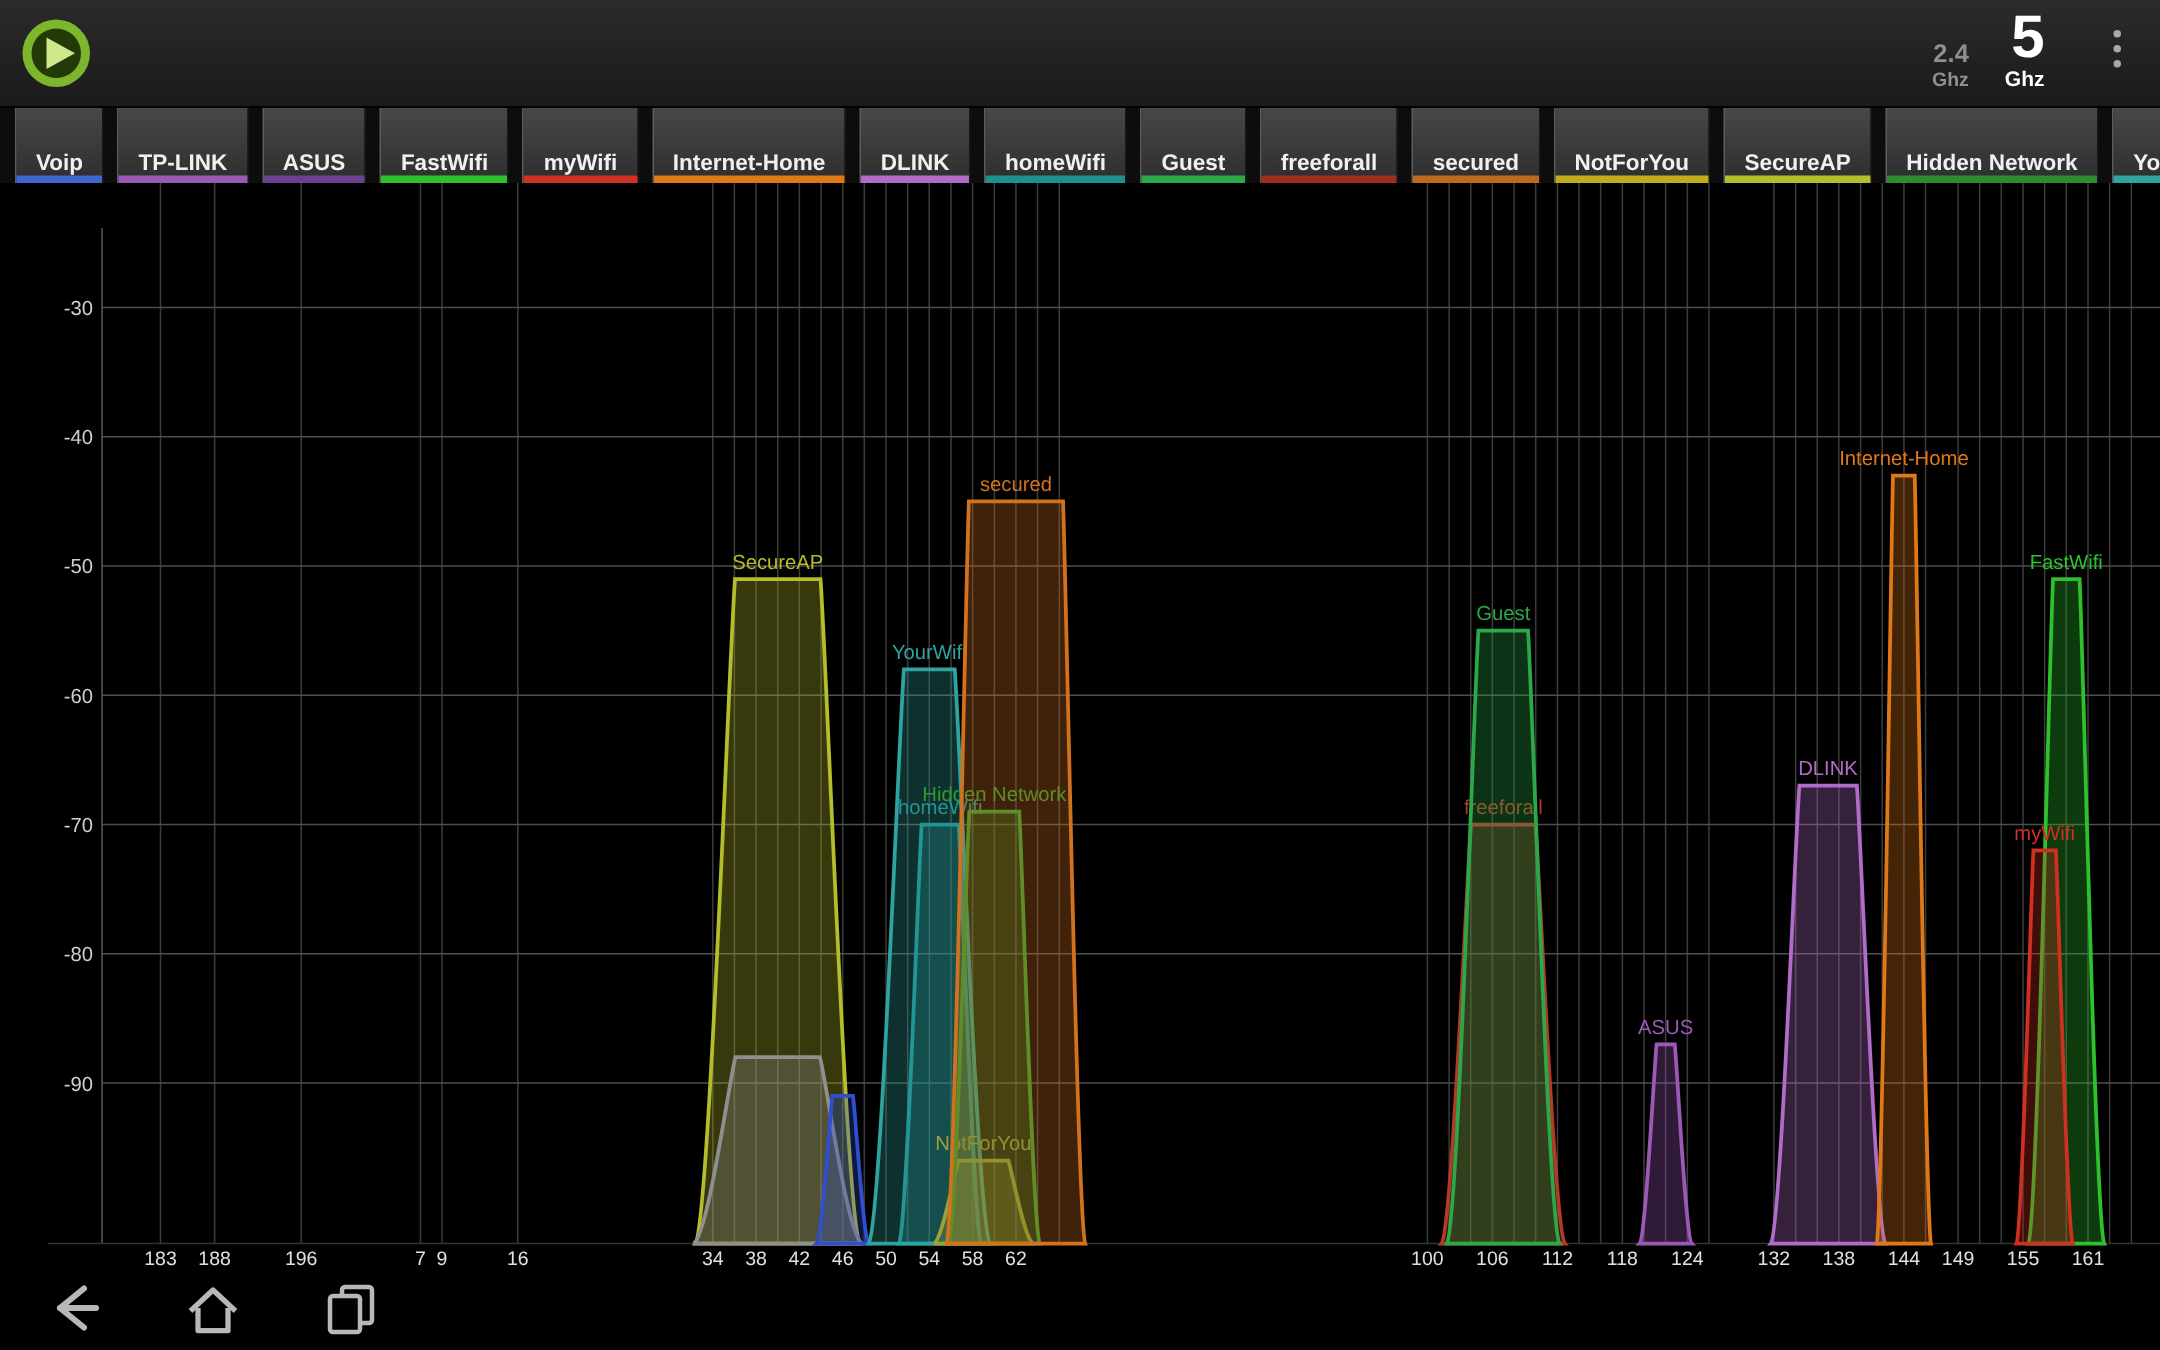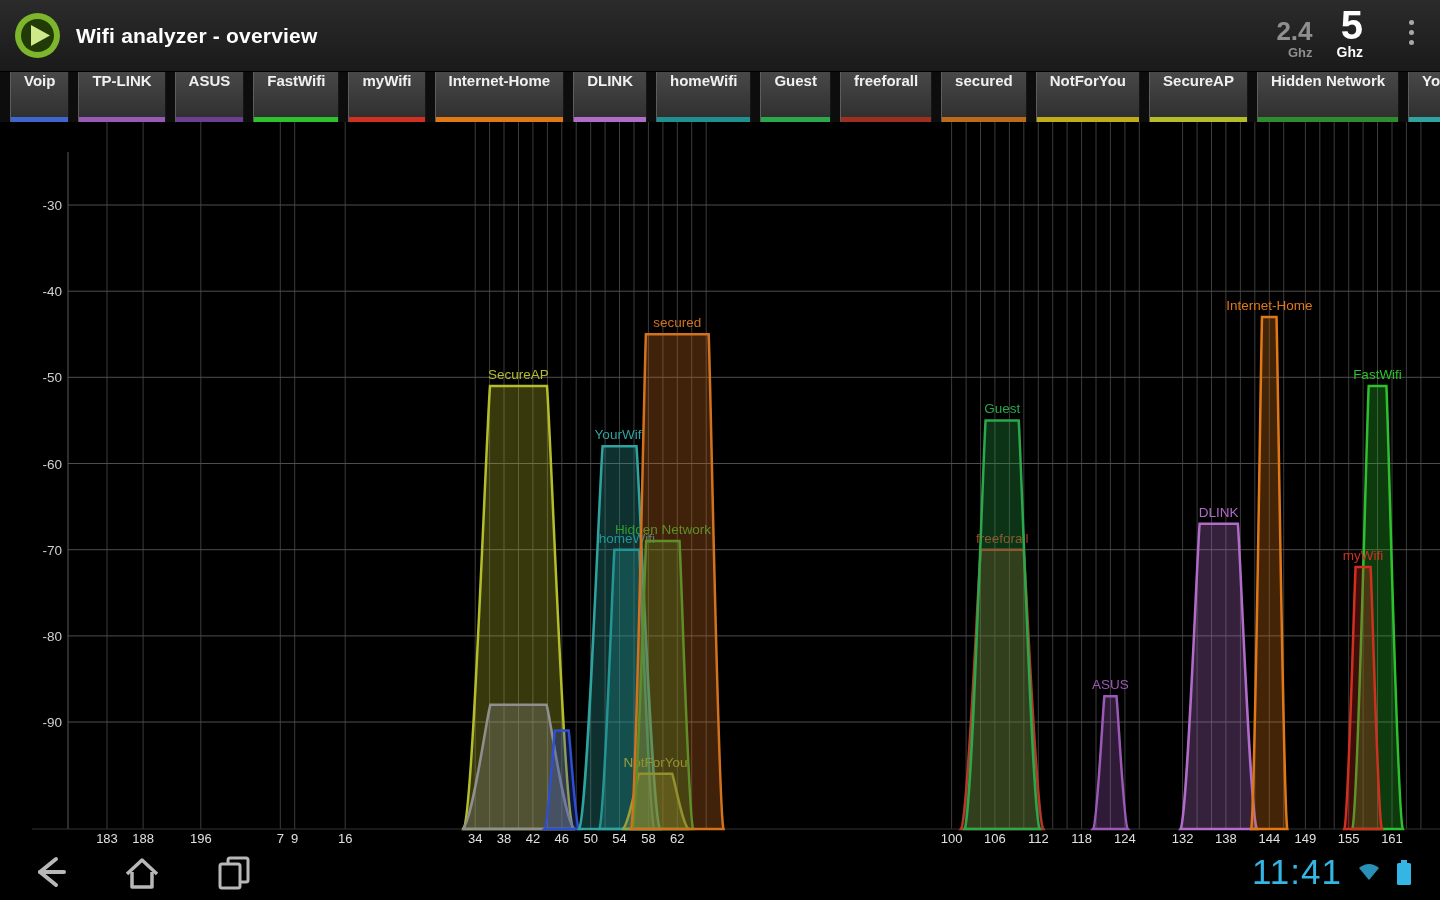--- a/index.html
+++ b/index.html
@@ -7,32 +7,32 @@
               font-family:"Liberation Sans", sans-serif; }
   .app { width:1440px; height:900px; display:flex; flex-direction:column; background:#000; }
 
   
   .action-bar { height:72px; background:linear-gradient(#2b2b2b,#1a1a1a);
                 display:flex; align-items:center; padding:0 14px; border-bottom:1px solid #000; }
   .logo { width:47px; height:47px; margin-right:15px; flex:0 0 auto; }
   .title { color:#fff; font-size:21px; font-weight:bold; letter-spacing:.2px; }
   .ab-right { margin-left:auto; display:flex; align-items:flex-end; gap:24px; padding-bottom:7px; }
   .band { display:flex; flex-direction:column; align-items:flex-end; line-height:1; cursor:pointer; }
-  .band-24 .num { font-size:26px; color:#8f8f8f; font-weight:bold; }
+  .band-24 .num { font-size:17px; color:#8f8f8f; font-weight:bold; }
   .band-24 .unit { font-size:13px; color:#8f8f8f; font-weight:bold; margin-top:2px; }
   .band-5 .num { font-size:40px; color:#fff; font-weight:bold; }
   .band-5 .unit { font-size:14px; color:#fff; font-weight:bold; }
   .menu-dots { display:flex; flex-direction:column; gap:5px; padding:6px 12px; align-self:center;
                margin-left:10px; cursor:pointer; }
   .menu-dots i { width:5px; height:5px; border-radius:50%; background:#a8a8a8; display:block; }
 
   
   .tab-strip { height:50px; background:#0d0d0d; display:flex; gap:9px; padding:0 10px;
                overflow:hidden; align-items:stretch; }
-  .tab { flex:0 0 auto; display:flex; align-items:flex-start; position:relative;
+  .tab { flex:0 0 auto; display:flex; align-items:flex-end; position:relative;
          background:linear-gradient(#484848,#2d2d2d); padding:0 13px 5px 13px;
          border-left:1px solid #5d5d5d; border-right:1px solid #161616; cursor:pointer; }
   .tab span { color:#f0f0f0; font-size:15px; font-weight:bold; white-space:nowrap; }
   .tab .underline { position:absolute; left:0; right:0; bottom:0; height:5px; }
 
   
   .chart-area { height:722px; position:relative; background:#000;padding-left:32px; }
   .chart-area svg { display:block; }
 
   
@@ -46,21 +46,20 @@
 <body>
 
 <div class="app">
 
   <header class="action-bar">
     <svg class="logo" viewBox="0 0 47 47">
       <circle cx="23.5" cy="23.5" r="22.5" fill="#7db52c"></circle>
       <circle cx="23.5" cy="23.5" r="16.5" fill="#223a08"></circle>
       <path d="M17 13 L36 23.5 L17 34 Z" fill="#cfe98a"></path>
     </svg>
-    <div class="title">Wifi analyzer - overview</div>
     <div class="ab-right">
       <div class="band band-24">
         <span class="num">2.4</span>
         <span class="unit">Ghz</span>
       </div>
       <div class="band band-5">
         <span class="num">5</span>
         <span class="unit">Ghz</span>
       </div>
       <div class="menu-dots">
@@ -282,24 +281,14 @@
         <path d="M5 22 L20 8 L35 22" fill="none" stroke="#b8b8b8" stroke-width="3.5" stroke-linejoin="round"></path>
         <path d="M10 20 V35 H30 V20" fill="none" stroke="#b8b8b8" stroke-width="3.5" stroke-linejoin="round"></path>
       </svg>
     </div>
     <div class="nav-icon">
       <svg width="40" height="40" viewBox="0 0 40 40">
         <rect x="14" y="6" width="20" height="24" rx="2" fill="none" stroke="#b8b8b8" stroke-width="3"></rect>
         <rect x="6" y="12" width="20" height="24" rx="2" fill="#000" stroke="#b8b8b8" stroke-width="3"></rect>
       </svg>
     </div>
-    <div class="status-right">
-      <span class="clock">11:41</span>
-      <svg width="24" height="20" viewBox="0 0 24 20">
-        <path d="M12 18 L2 6 Q12 -2 22 6 Z" fill="#33b5e5" opacity="0.8"></path>
-      </svg>
-      <svg width="16" height="27" viewBox="0 0 16 27">
-        <rect x="5" y="1" width="6" height="3" fill="#33b5e5"></rect>
-        <rect x="1" y="4" width="14" height="22" rx="1.5" fill="#33b5e5"></rect>
-      </svg>
-    </div>
   </footer>
 </div>
 
 </body></html>

